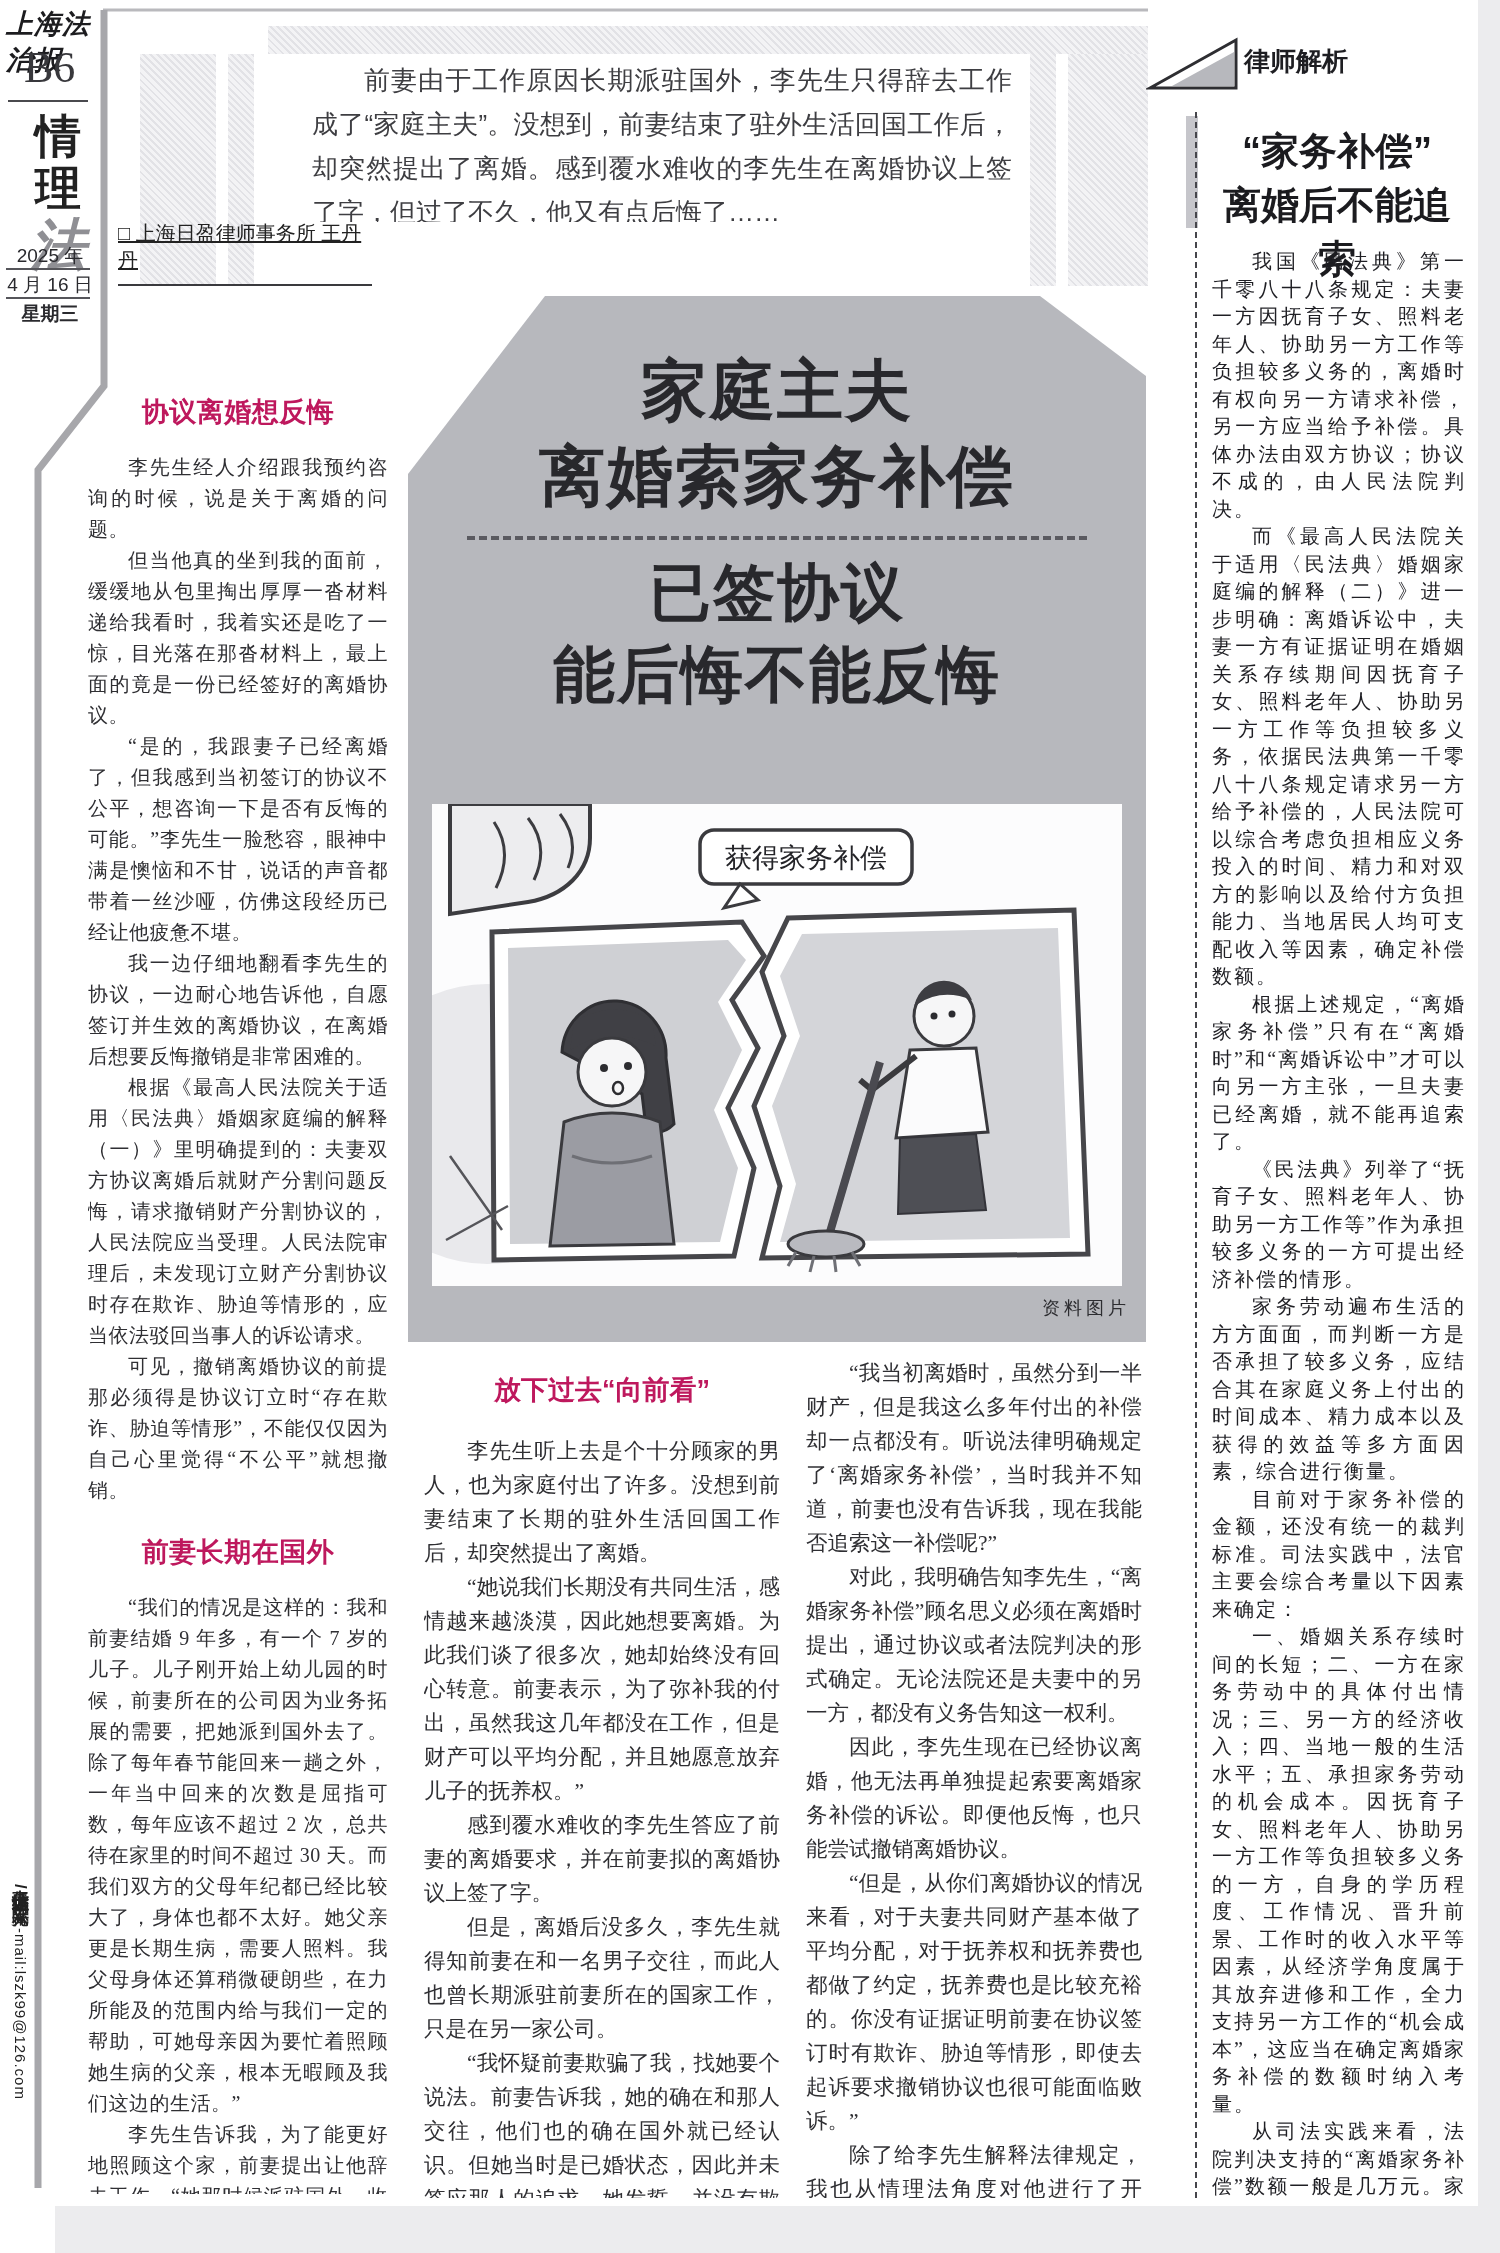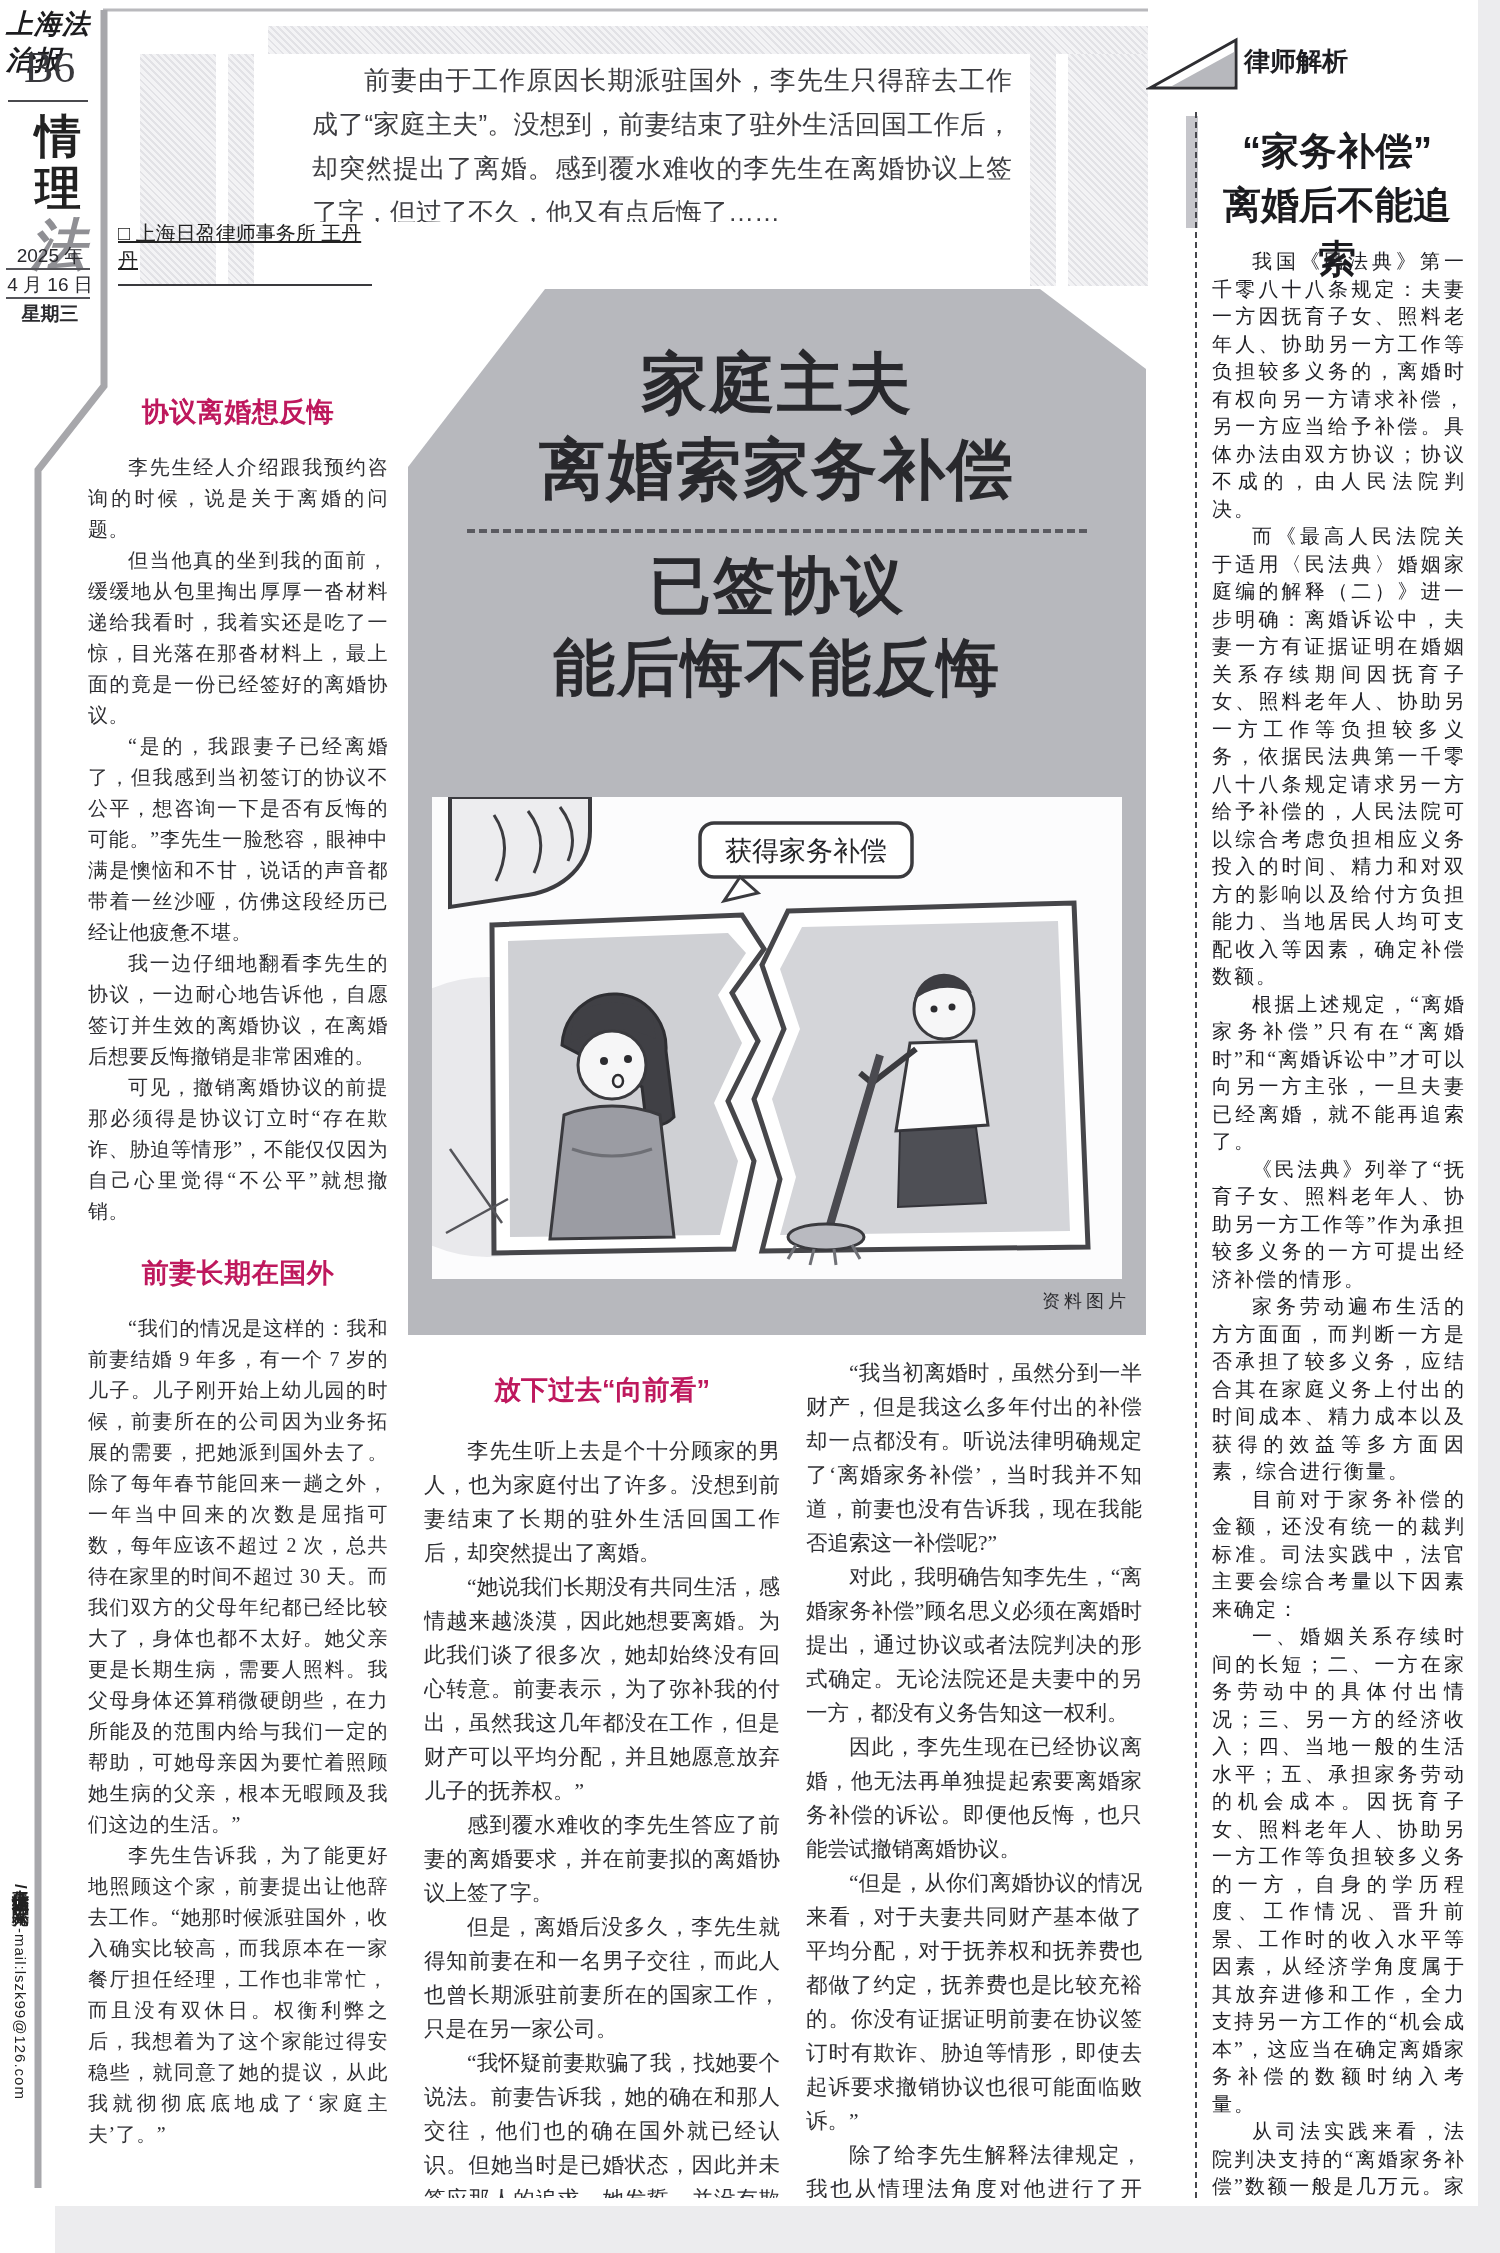--- a/index.html
+++ b/index.html
@@ -37,21 +37,21 @@
   .col{overflow:hidden;text-align:justify;}
   .col p.para{margin:0;text-indent:2em;}
   .col1{left:88px;top:388px;width:300px;height:1806px;font-size:20px;line-height:31px;letter-spacing:.5px;}
   .col2{left:424px;top:1356px;width:356px;height:842px;font-size:21.5px;line-height:34px;}
   .col3{left:806px;top:1356px;width:336px;height:842px;font-size:21.5px;line-height:34px;}
   .sec-title{font:700 27px "Liberation Sans","DejaVu Sans",sans-serif;color:#be185d;text-align:center;
              text-indent:0;margin:6px 0 22px;}
   .col2 .sec-title{margin:16px 0 26px;}
   .col1 .sec-title.later{margin-top:28px;}
   
-  .feature{left:408px;top:289px;width:738px;height:1046px;background:#b7b8bd;
+  .feature{left:408px;top:296px;width:738px;height:1046px;background:#b7b8bd;
            clip-path:polygon(137px 0,632px 0,738px 80px,738px 1046px,0 1046px,0 178px);}
   .headline{padding-top:52px;text-align:center;color:#28282c;font-family:"Liberation Serif","DejaVu Serif",serif;font-weight:700;}
   .hl-l12{font-size:66px;line-height:86px;letter-spacing:2px;}
   .hl-l34{font-size:62px;line-height:82px;letter-spacing:2px;}
   .hl-dash{width:620px;margin:16px auto 12px;border-top:4px dashed #5a5a60;}
   .illo{left:24px;top:508px;width:690px;height:482px;background:#fcfcfd;}
   .caption{right:16px;top:1000px;font:400 18px "Liberation Sans","DejaVu Sans",sans-serif;color:#2d2d31;letter-spacing:4px;}
   
   .tab-label{left:1244px;top:44px;font:700 26px "Liberation Sans","DejaVu Sans",sans-serif;color:#1e1e22;}
   .side-bar-accent{left:1186px;top:116px;width:12px;height:112px;background:#c6c6cb;}
@@ -97,20 +97,21 @@
   <div class="abs intro">前妻由于工作原因长期派驻国外，李先生只得辞去工作成了“家庭主夫”。没想到，前妻结束了驻外生活回国工作后，却突然提出了离婚。感到覆水难收的李先生在离婚协议上签了字，但过了不久，他又有点后悔了……</div>
   <div class="abs byline">□ 上海日盈律师事务所 王丹丹</div>
 
   <div class="abs col col1">
     <p class="sec-title">协议离婚想反悔</p>
     <div>
         <p class="para">李先生经人介绍跟我预约咨询的时候，说是关于离婚的问题。</p>
         <p class="para">但当他真的坐到我的面前，缓缓地从包里掏出厚厚一沓材料递给我看时，我着实还是吃了一惊，目光落在那沓材料上，最上面的竟是一份已经签好的离婚协议。</p>
         <p class="para">“是的，我跟妻子已经离婚了，但我感到当初签订的协议不公平，想咨询一下是否有反悔的可能。”李先生一脸愁容，眼神中满是懊恼和不甘，说话的声音都带着一丝沙哑，仿佛这段经历已经让他疲惫不堪。</p>
         <p class="para">我一边仔细地翻看李先生的协议，一边耐心地告诉他，自愿签订并生效的离婚协议，在离婚后想要反悔撤销是非常困难的。</p>
+        <p class="para">根据《最高人民法院关于适用〈民法典〉婚姻家庭编的解释（一）》里明确提到的：夫妻双方协议离婚后就财产分割问题反悔，请求撤销财产分割协议的，人民法院应当受理。人民法院审理后，未发现订立财产分割协议时存在欺诈、胁迫等情形的，应当依法驳回当事人的诉讼请求。</p>
         <p class="para">可见，撤销离婚协议的前提那必须得是协议订立时“存在欺诈、胁迫等情形”，不能仅仅因为自己心里觉得“不公平”就想撤销。</p>
       </div>
     <p class="sec-title later">前妻长期在国外</p>
     <div>
         <p class="para">“我们的情况是这样的：我和前妻结婚 9 年多，有一个 7 岁的儿子。儿子刚开始上幼儿园的时候，前妻所在的公司因为业务拓展的需要，把她派到国外去了。除了每年春节能回来一趟之外，一年当中回来的次数是屈指可数，每年应该不超过 2 次，总共待在家里的时间不超过 30 天。而我们双方的父母年纪都已经比较大了，身体也都不太好。她父亲更是长期生病，需要人照料。我父母身体还算稍微硬朗些，在力所能及的范围内给与我们一定的帮助，可她母亲因为要忙着照顾她生病的父亲，根本无暇顾及我们这边的生活。”</p>
         <p class="para">李先生告诉我，为了能更好地照顾这个家，前妻提出让他辞去工作。“她那时候派驻国外，收入确实比较高，而我原本在一家餐厅担任经理，工作也非常忙，而且没有双休日。权衡利弊之后，我想着为了这个家能过得安稳些，就同意了她的提议，从此我就彻彻底底地成了‘家庭主夫’了。”</p>
       </div>
   </div>
 
   <div class="abs feature">

